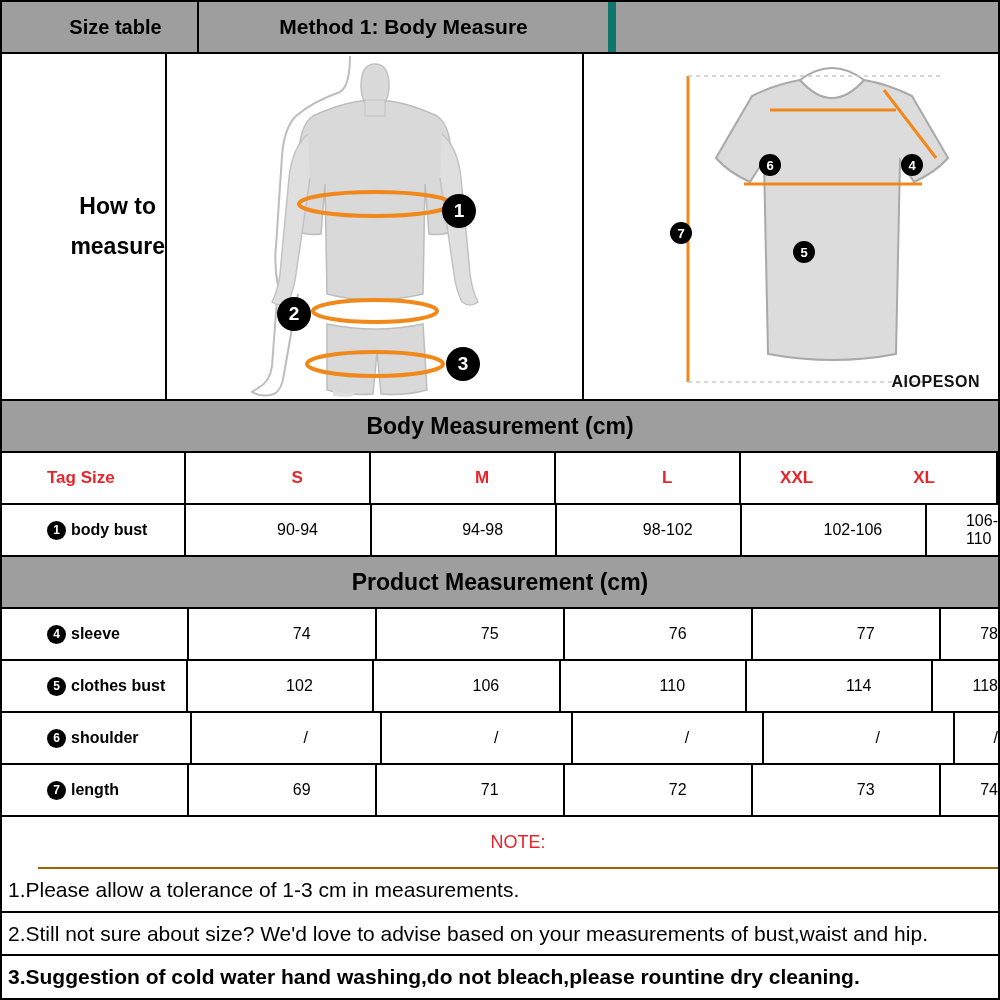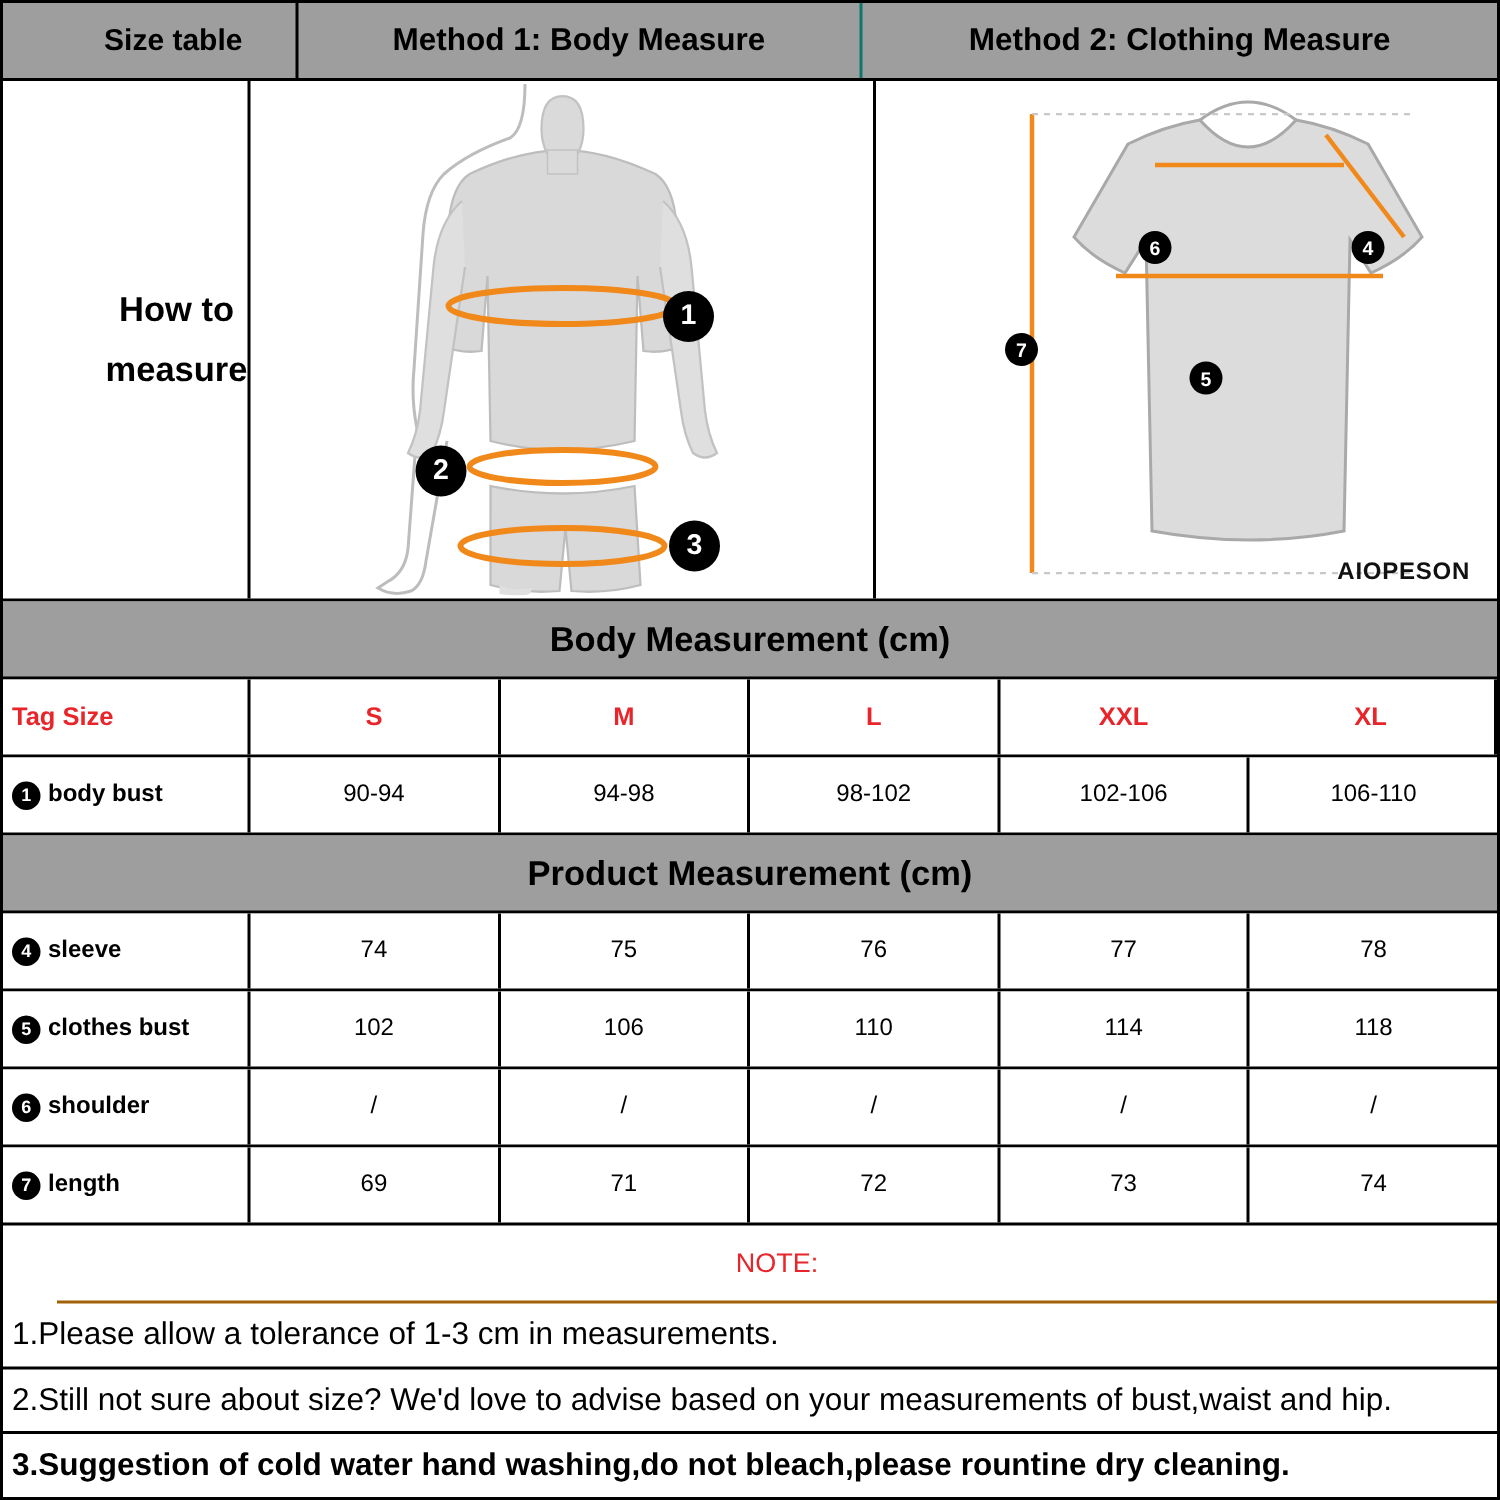--- a/index.html
+++ b/index.html
@@ -32,21 +32,21 @@
   }
   .top-head .cell {
     display: flex;
     align-items: center;
     justify-content: center;
     font-weight: bold;
     font-size: 21px;
     box-sizing: border-box;
   }
   .th-1 { width: 165px; border-right: 2px solid #000; font-size: 20px !important; margin-left: 32px; }
-  .th-2 { width: 376px; border-right: 2px solid #0f766e; font-size: 21px !important; }
+  .th-2 { width: 417px; border-right: 8px solid #0f766e; font-size: 21px !important; }
   .th-3 { flex: 1; font-size: 21px !important; }
 
   
   .illus-row {
     display: flex;
     height: 345px;
     flex: 0 0 345px;
     border-bottom: 2px solid #000;
     background: #fff;
   }
@@ -94,20 +94,21 @@
     height: 50px;
     flex: 0 0 50px;
     border-bottom: 2px solid #000;
     background: #fff;
   }
   .trow .c {
     display: flex;
     align-items: center;
     box-sizing: border-box;
     font-size: 16px;
+    margin-left: 39px;
   }
   .c-label {
     width: 165px;
     border-right: 2px solid #000;
     padding-left: 6px;
     font-weight: bold;
     font-size: 18px;
     gap: 5px;
   }
   .c-data {
@@ -186,21 +187,20 @@
   }
 </style>
 </head>
 <body>
 
 <div class="sheet">
 
   <div class="top-head">
     <div class="cell th-1">Size table</div>
     <div class="cell th-2">Method 1: Body  Measure</div>
-    <div class="cell th-3">Method 2: Clothing Measure</div>
   </div>
 
   <div class="illus-row">
     <div class="illus-left">
       <span>How to<br>measure</span>
     </div>
 
     <div class="illus-mid">
       <svg width="417" height="343" viewBox="0 0 417 343">
 

